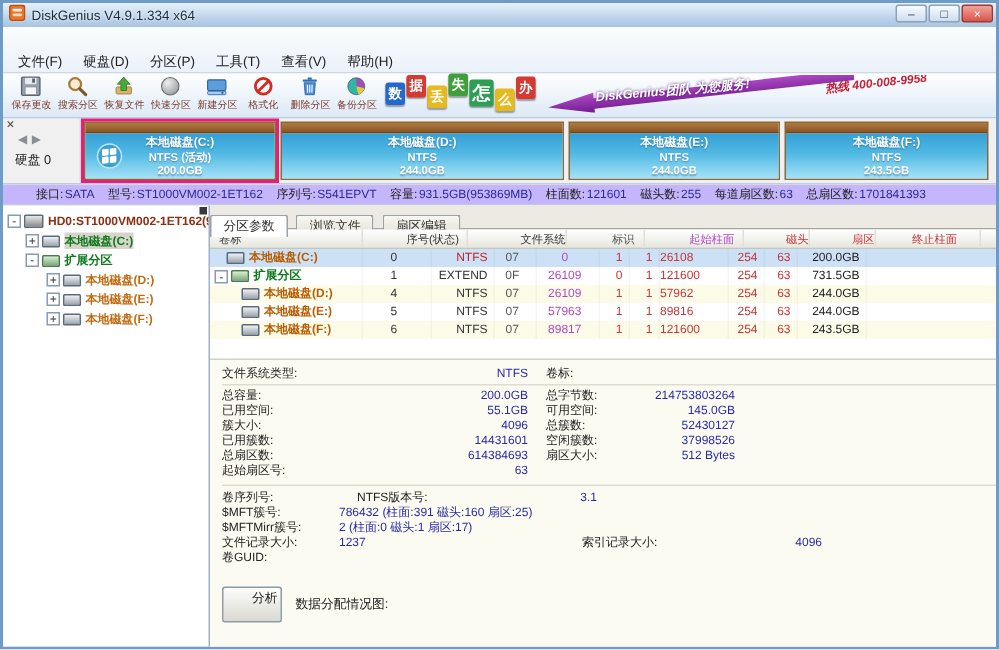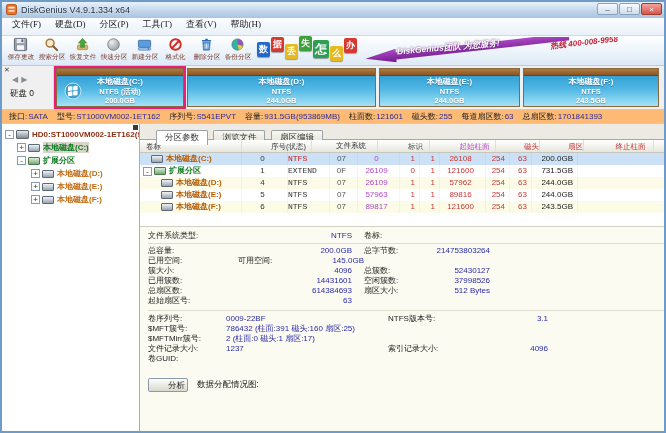--- a/index.html
+++ b/index.html
@@ -12,22 +12,22 @@
   
   .titlebar{height:16px;display:flex;align-items:center;padding:0 4px;
     background:linear-gradient(#e7f1fc,#bed4ea 60%,#a9c4e0);position:relative;}
   .apptitle{font-size:9px;color:#1c2a3a;margin-left:4px;text-shadow:0 0 2px #fff;}
   .winctrl{position:absolute;right:2px;top:1px;display:flex;gap:1px;}
   .wbtn{width:21px;height:12px;font-size:8px;line-height:11px;text-align:center;
     border:1px solid #8aa3bd;border-radius:2px;color:#2a3f57;
     background:linear-gradient(#f7fbff,#cfdded);}
   .wbtn.close{background:linear-gradient(#f0a49c,#d9544a);border-color:#9c3a33;color:#fff;}
   
-  .menubar{height:18px;display:flex;align-items:flex-start;background:linear-gradient(#fbfdff,#eaf1f9);
-    border-bottom:1px solid #cdd9e6;padding-left:3px;font-family:Liberation Serif, serif;}
+  .menubar{height:31px;display:flex;align-items:flex-end;background:linear-gradient(#fbfdff,#eaf1f9);
+    border-bottom:1px solid #cdd9e6;padding-left:3px;}
   .menu-item{font-size:9px;color:#222;padding:0 7px;line-height:13px;}
   
   .toolbar{height:30px;display:flex;align-items:flex-start;background:linear-gradient(#feffff,#dde9f6);
     border-bottom:1px solid #b9cbde;padding:1px 0 0 3px;}
   .tbtn{width:31px;display:flex;flex-direction:column;align-items:center;flex:none;}
   .ticon{height:15px;display:flex;align-items:center;justify-content:center;}
   .tlbl{font-size:7px;color:#7c3a2c;white-space:nowrap;transform:scale(.95);}
   .adtiles{display:flex;align-items:flex-start;margin-left:4px;flex:none;width:104px;}
   .ad-tile{display:inline-block;width:13px;height:15px;border-radius:2px;color:#fff;font-weight:bold;
     font-size:9px;line-height:15px;text-align:center;margin-right:1px;box-shadow:0 1px 1px rgba(0,0,0,.35);}
@@ -51,22 +51,22 @@
   .pblock{display:flex;flex-direction:column;border:1px solid #88683e;flex:none;}
   .part-c{width:128px;} .part-d{width:189px;} .part-e{width:141px;} .part-f{width:136px;}
   .pblock.sel{outline:2px solid #ea1e78;}
   .pstrip{height:7px;background:linear-gradient(#b07a3e,#8a5624);border-bottom:1px solid #6e421a;flex:none;}
   .pbody{flex:1;position:relative;text-align:center;color:#fff;
     background:linear-gradient(#34a0d6,#52b9e4 45%,#a5e2f7);}
   .winlogo{position:absolute;left:7px;top:6px;}
   .pname{font-size:8px;font-weight:bold;line-height:11px;text-shadow:0 1px 1px rgba(0,0,40,.35);}
   .pfs,.psize{font-size:7.5px;line-height:9px;font-weight:bold;text-shadow:0 1px 1px rgba(0,0,40,.3);}
   
-  .infobar{height:14px;display:flex;align-items:center;background:#fdba74;border-bottom:1px solid #c4cdd6;
-    padding-left:7px;gap:9px;white-space:nowrap;overflow:hidden;}
+  .infobar{height:14px;display:flex;align-items:center;background:#c4b5fd;border-bottom:1px solid #c4cdd6;
+    padding-left:22px;gap:9px;white-space:nowrap;overflow:hidden;}
   .info-pair{font-size:8px;}
   .info-label{color:#222;}
   .info-value{color:#2a2a9a;margin-left:1px;}
   
   .main{display:flex;height:311px;}
   .tree{width:138px;flex:none;background:#fff;border-right:1px solid #9fb2c5;position:relative;padding-top:4px;}
   .tree-corner{position:absolute;right:1px;top:1px;width:5px;height:5px;background:#3a3a3a;}
   .tnode{display:flex;align-items:center;height:13px;font-size:8px;font-weight:bold;white-space:nowrap;overflow:hidden;}
   .lvl0{padding-left:3px;} .lvl1{padding-left:15px;} .lvl2{padding-left:29px;}
   .exp{display:inline-block;width:9px;height:9px;line-height:7px;border:1px solid #8a9ab0;background:#fff;
@@ -74,63 +74,63 @@
   .tico{display:inline-block;width:12px;height:8px;border:1px solid #5a6a7a;border-radius:1px;
     background:linear-gradient(#f0f2f4,#9aa4ae);margin-right:3px;flex:none;}
   .tico.disk{width:13px;height:9px;background:linear-gradient(#e8e8e8,#8a8a8a);}
   .tico.ext{background:linear-gradient(#d8f0d8,#7aa87a);border-color:#4a7a4a;}
   .root .tlabel{color:#8b2e12;}
   .green .tlabel{color:#0e7a1e;}
   .orange .tlabel{color:#c06a10;}
   .selected .tlabel{background:#d8d4cc;}
   
   .content{flex:1;display:flex;flex-direction:column;background:#fff;min-width:0;}
-  .tabstrip{height:16px;background:#eceae2;border-bottom:1px solid #a8a8a0;padding:2px 0 0 16px;flex:none;}
+  .tabstrip{height:16px;background:#eceae2;border-bottom:1px solid #a8a8a0;padding:2px 0 0 0;flex:none;}
   .tab{display:inline-block;font-size:8.5px;height:14px;line-height:13px;padding:0 8px;margin-right:1px;
     border:1px solid #9aa2a8;border-bottom:none;border-radius:2px 2px 0 0;
     background:linear-gradient(#f8f7f2,#e2dfd4);color:#333;vertical-align:bottom;}
   .tab.active{background:#fff;position:relative;margin-bottom:-1px;height:15px;}
   .thead{height:13px;display:flex;background:linear-gradient(#ffffff,#e7e7df);
     border-bottom:1px solid #c6c6bc;flex:none;gap:24px;}
   .hcell{font-size:7.5px;color:#444;line-height:13px;border-right:1px solid #e0e0d4;flex:none;}
   .tbody{flex:none;}
   .trow{height:12px;display:flex;align-items:center;background:#fff;}
   .trow:nth-child(odd){background:#fbfbe8;}
   .trow.sel{background:#cde1f6 !important;}
   .trow.filler{height:13px;}
   .tcell{font-size:8px;line-height:12px;flex:none;padding-right:4px;border-right:1px solid rgba(0,0,0,0.035);}
   .collabel{width:102px;display:flex;align-items:center;white-space:nowrap;overflow:hidden;padding-right:0;}
   .hcell.collabel{display:block;padding-left:6px;}
   .tlabel-text{font-weight:bold;font-size:8px;}
   .lab-orange{color:#b85c00;} .lab-green{color:#0e7a1e;}
   .ind-0{padding-left:3px;} .ind-1{padding-left:11px;} .ind-2{padding-left:21px;}
   .col0{width:46px;text-align:center;color:#333;}
-  .col1{width:42px;text-align:left;color:#333;font-family:Liberation Mono, monospace;}
+  .col1{width:42px;text-align:right;color:#333;}
   .fsred .col1{color:#c42020;}
   .col2{width:28px;text-align:center;color:#555;}
   .col3{width:42px;text-align:center;color:#b248c8;}
   .col4{width:20px;text-align:right;color:#c43838;}
   .col5{width:20px;text-align:right;color:#c43838;}
-  .col6{width:46px;text-align:center;color:#c43838;}
+  .col6{width:46px;text-align:left;color:#c43838;}
   .col7{width:24px;text-align:right;color:#c43838;}
   .col8{width:22px;text-align:right;color:#c43838;}
   .col9{width:46px;text-align:right;color:#222;}
   
   .details{flex:1;background:#fbfbf1;border-top:1px solid #d2d2c4;padding:4px 0 0 8px;overflow:hidden;}
   .drow{display:flex;height:10px;font-size:8px;line-height:10px;white-space:nowrap;}
   .dl{width:78px;color:#222;flex:none;}
   .dv{width:126px;text-align:right;color:#2a2aa8;flex:none;}
   .dl2{width:60px;margin-left:12px;color:#222;flex:none;}
   .dv2{width:66px;text-align:right;color:#2a2aa8;flex:none;}
   #dblock1 .drow:first-child{border-bottom:1px solid #ddddcf;height:13px;margin-bottom:2px;}
   #dblock2{border-top:1px solid #ddddcf;margin-top:4px;padding-top:3px;}
   .b2 .dv{width:150px;text-align:left;overflow:visible;}
   .b2 .dv2{width:100px;}
   .analyzerow{margin-top:14px;display:flex;align-items:center;}
-  .abtn{width:40px;height:14px;font-size:8.5px;line-height:12px;text-align:center;color:#222;
+  .abtn{width:40px;height:24px;font-size:8.5px;line-height:12px;text-align:center;color:#222;
     border:1px solid #8a9aa8;border-radius:2px;background:linear-gradient(#fdfdfb,#d9d9d0);padding-left:17px;}
   .acaption{font-size:8.5px;color:#222;margin-left:9px;}
 </style>
 </head>
 <body>
 
 <div class="window">
 
   <div class="titlebar">
     <span><svg width="11" height="11" viewBox="0 0 12 12">
@@ -465,20 +465,21 @@
               <span class="dv2"></span>
             </div>
             <div class="drow ">
               <span class="dl">总容量:</span>
               <span class="dv">200.0GB</span>
               <span class="dl2">总字节数:</span>
               <span class="dv2">214753803264</span>
             </div>
             <div class="drow ">
               <span class="dl">已用空间:</span>
+              <span class="dv">55.1GB</span>
               <span class="dl2">可用空间:</span>
               <span class="dv2">145.0GB</span>
             </div>
             <div class="drow ">
               <span class="dl">簇大小:</span>
               <span class="dv">4096</span>
               <span class="dl2">总簇数:</span>
               <span class="dv2">52430127</span>
             </div>
             <div class="drow ">
@@ -496,21 +497,20 @@
             <div class="drow ">
               <span class="dl">起始扇区号:</span>
               <span class="dv">63</span>
               <span class="dl2"></span>
               <span class="dv2"></span>
             </div>
           </div>
         <div id="dblock2">
             <div class="drow b2">
               <span class="dl">卷序列号:</span>
-              <span class="dv">0009-22BF</span>
               <span class="dl2">NTFS版本号:</span>
               <span class="dv2">3.1</span>
             </div>
             <div class="drow b2">
               <span class="dl">$MFT簇号:</span>
               <span class="dv">786432 (柱面:391 磁头:160 扇区:25)</span>
               <span class="dl2"></span>
               <span class="dv2"></span>
             </div>
             <div class="drow b2">

